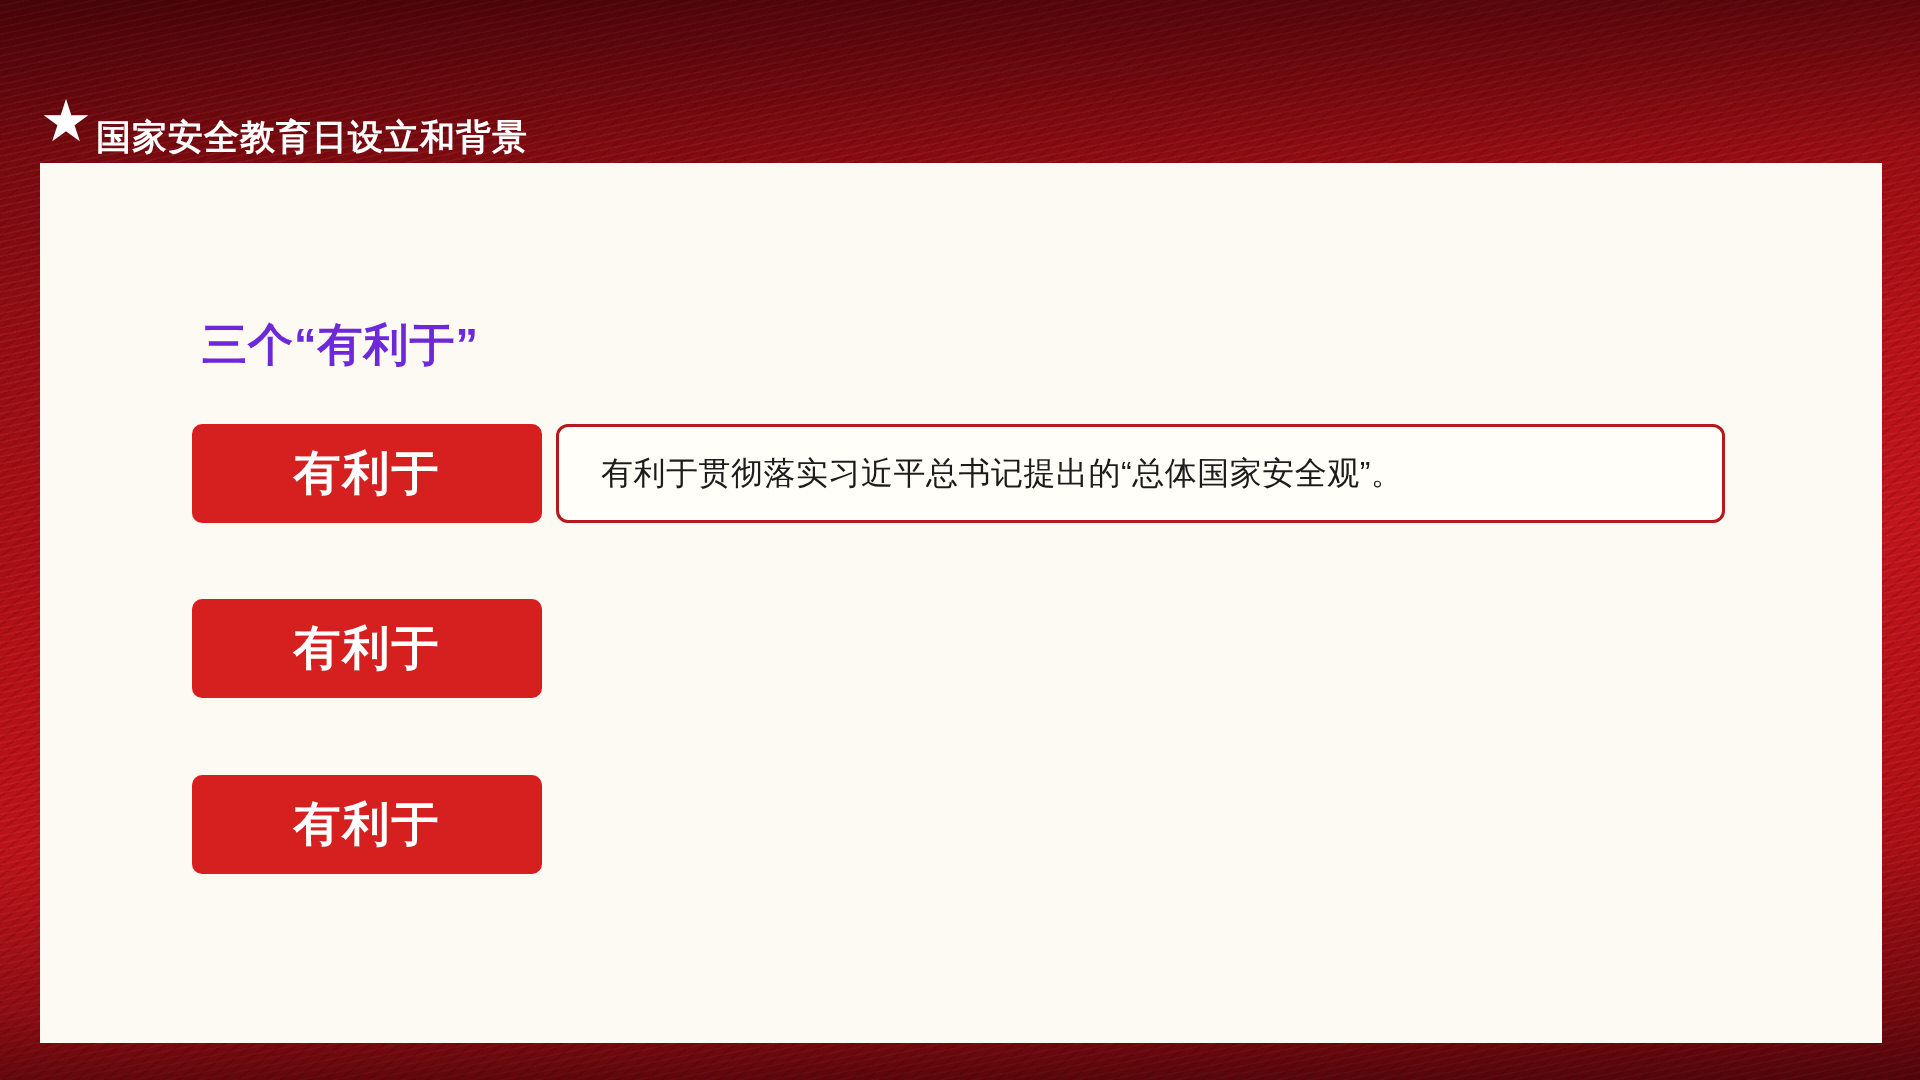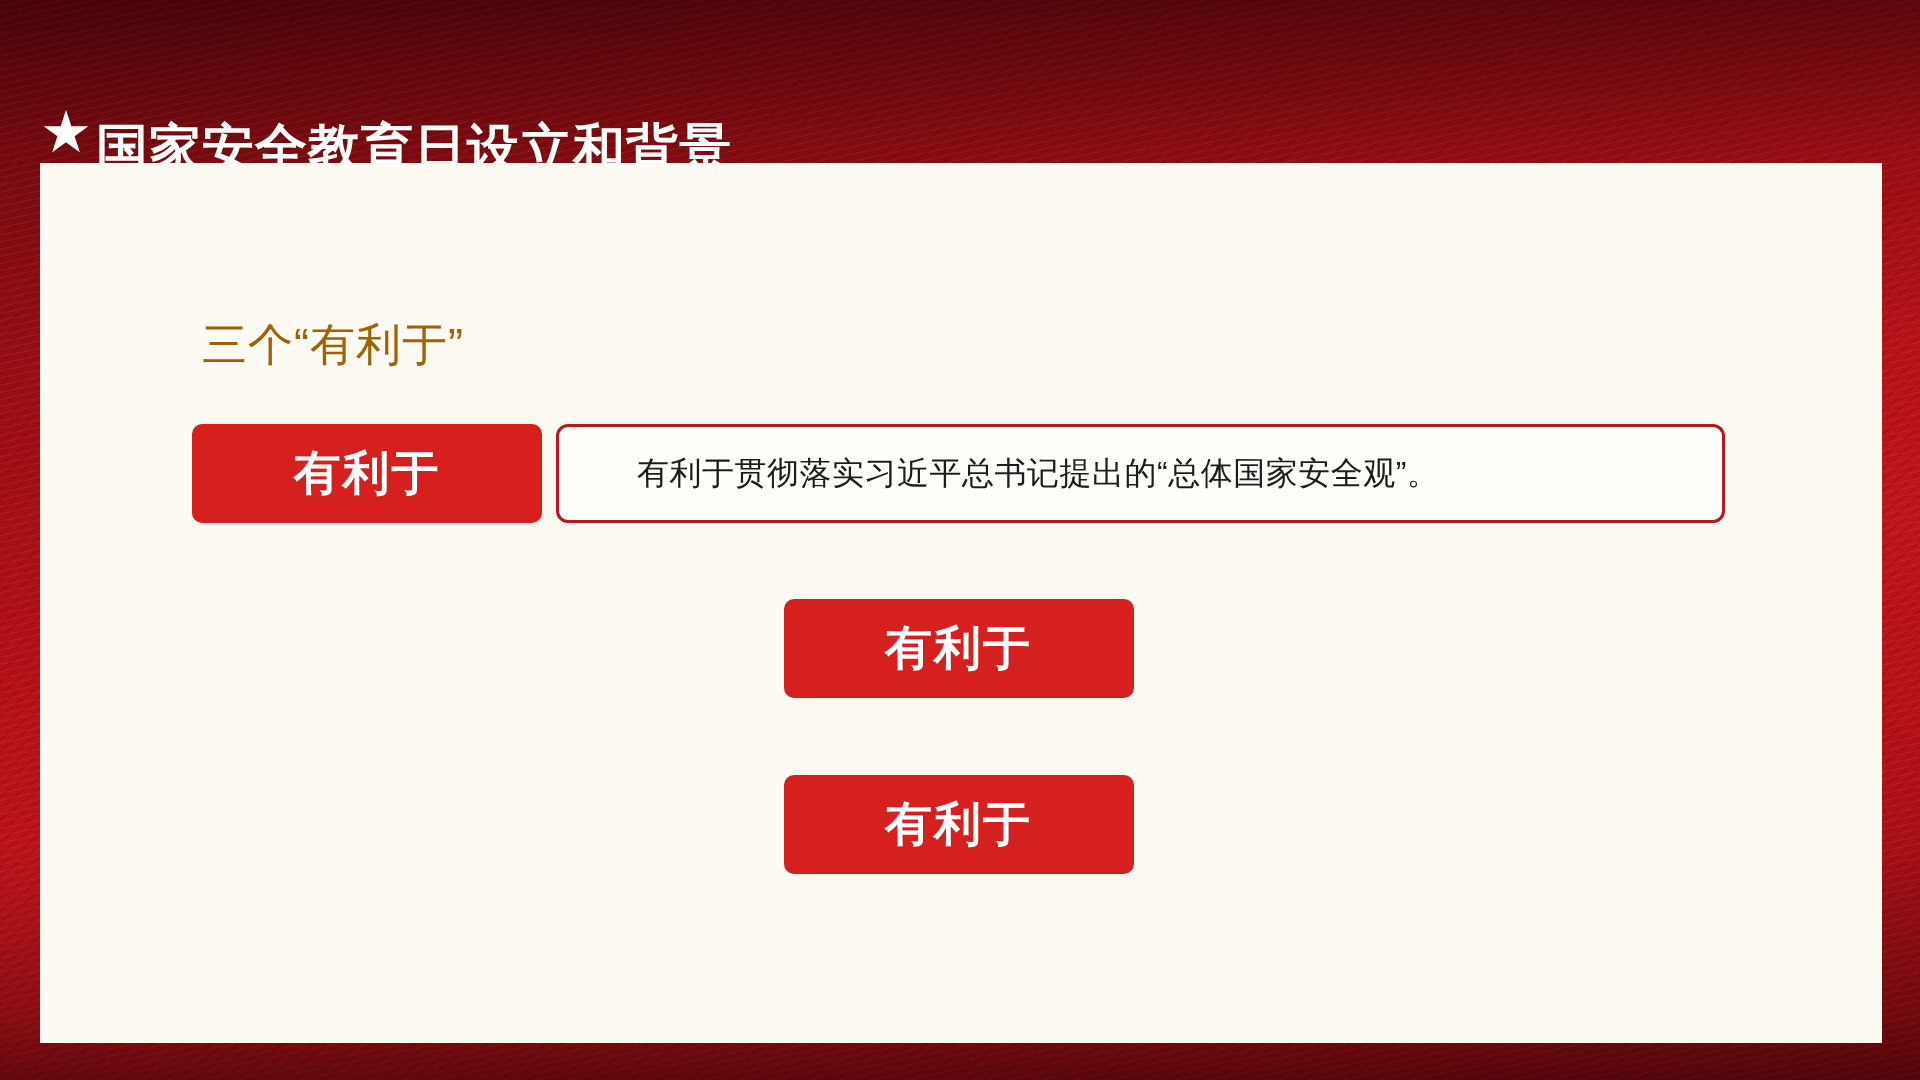--- a/index.html
+++ b/index.html
@@ -24,49 +24,48 @@
     align-items: center;
     gap: 4px;
     color: #ffffff;
   }
   .header .star {
     font-size: 58px;
     line-height: 58px;
     margin-top: -6px;
   }
   .header .title {
-    font-size: 52px;
+    font-size: 35px;
     font-weight: bold;
     letter-spacing: 1px;
     margin-top: 28px;
   }
 
   .panel {
     position: absolute;
     left: 40px; top: 163px;
     width: 1842px; height: 880px;
     background: #fcfaf2;
   }
 
   .heading {
     position: absolute;
     left: 162px; top: 152px;
     font-size: 45px;
-    font-weight: normal;
-    color: #a16207;
+    font-weight: bold;
+    color: #6d28d9;
     letter-spacing: 1px;
   }
 
   .row {
     position: absolute;
     left: 152px;
     width: 1533px; height: 99px;
     display: flex;
     align-items: stretch;
-    justify-content: center;
   }
   .row-1 { top: 261px; }
   .row-2 { top: 436px; }
   .row-3 { top: 612px; }
 
   .badge {
     width: 350px;
     flex: 0 0 350px;
     background: #d5201f;
     border-radius: 10px;
@@ -81,21 +80,21 @@
 
   .textbox {
     margin-left: 14px;
     width: 1169px;
     flex: 0 0 1169px;
     background: #fffef8;
     border: 3px solid #b5181d;
     border-radius: 12px;
     display: flex;
     align-items: center;
-    padding-left: 78px;
+    padding-left: 42px;
     color: #1c1c1c;
     font-size: 32px;
     letter-spacing: 0.5px;
   }
 </style>
 </head>
 <body>
 
 <div class="slide">
 

